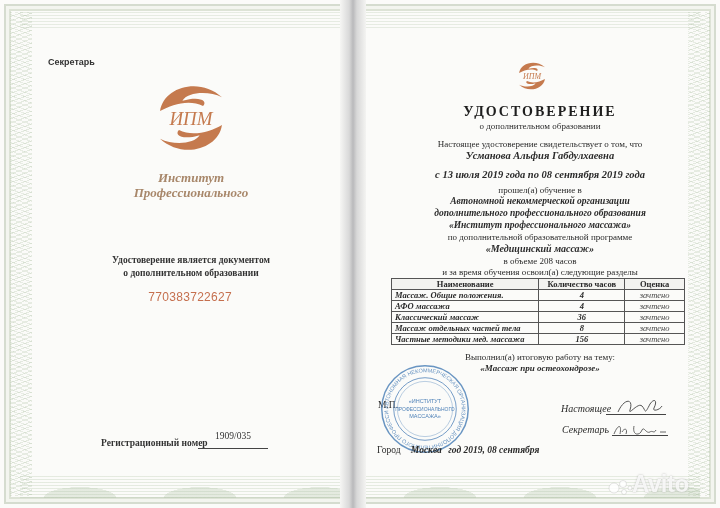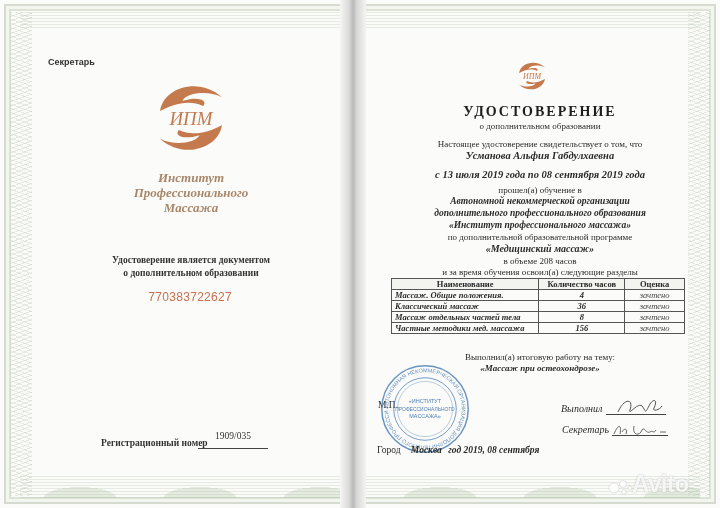--- a/index.html
+++ b/index.html
@@ -181,21 +181,20 @@
 
   <svg class="logo-big" viewBox="0 0 100 100">
     <path d="M14 42 C18 14, 60 2, 86 26 C70 18, 46 20, 40 30 C60 24, 70 30, 64 36 C48 28, 28 34, 14 42 Z" fill="#c57a4e"></path>
     <path d="M86 58 C82 86, 40 98, 14 74 C30 82, 54 80, 60 70 C40 76, 30 70, 36 64 C52 72, 72 66, 86 58 Z" fill="#c57a4e"></path>
     <text x="50" y="58" text-anchor="middle" font-family="Liberation Serif, serif" font-style="italic" font-size="22" fill="#c57a4e">ИПМ</text>
   </svg>
 
   <div class="inst-name">
     <div>Институт</div>
     <div>Профессионального</div>
-    <div>Массажа</div>
   </div>
 
   <div class="left-statement">
     <div>Удостоверение является документом</div>
     <div>о дополнительном образовании</div>
   </div>
 
   <div class="serial">770383722627</div>
 
   <div class="reg-label">Регистрационный номер</div>
@@ -237,20 +236,25 @@
         <th>Оценка</th>
       </tr>
     </thead>
     <tbody>
       <tr>
         <td>Массаж. Общие положения.</td>
         <td class="c">4</td>
         <td class="grade">зачтено</td>
       </tr>
       <tr>
+        <td>АФО массажа</td>
+        <td class="c">4</td>
+        <td class="grade">зачтено</td>
+      </tr>
+      <tr>
         <td>Классический массаж</td>
         <td class="c">36</td>
         <td class="grade">зачтено</td>
       </tr>
       <tr>
         <td>Массаж отдельных частей тела</td>
         <td class="c">8</td>
         <td class="grade">зачтено</td>
       </tr>
       <tr>
@@ -274,21 +278,21 @@
     <circle cx="50" cy="50" r="34" fill="none" stroke="#4f82b8" stroke-width="1" opacity=".85"></circle>
     <circle cx="50" cy="50" r="30" fill="none" stroke="#4f82b8" stroke-width="0.6" opacity=".7"></circle>
     <text font-family="Liberation Sans, sans-serif" font-size="6" fill="#4f82b8" opacity=".85">
       <textPath href="#ring">АВТОНОМНАЯ НЕКОММЕРЧЕСКАЯ ОРГАНИЗАЦИЯ ДОПОЛНИТЕЛЬНОГО ПРОФЕССИОНАЛЬНОГО ОБРАЗОВАНИЯ • МОСКВА • ОГРН</textPath>
     </text>
     <text x="50" y="44" text-anchor="middle" font-family="Liberation Sans, sans-serif" font-size="6" fill="#4f82b8">«ИНСТИТУТ</text>
     <text x="50" y="52" text-anchor="middle" font-family="Liberation Sans, sans-serif" font-size="5.4" fill="#4f82b8">ПРОФЕССИОНАЛЬНОГО</text>
     <text x="50" y="60" text-anchor="middle" font-family="Liberation Sans, sans-serif" font-size="6" fill="#4f82b8">МАССАЖА»</text>
   </svg>
 
-  <div class="director-label">Выполнил</div>
+  <div class="director-label">Настоящее</div>
   <div class="director-line"></div>
   <svg class="sig" style="left:614px;top:396px;width:50px;height:22px" viewBox="0 0 50 22">
     <path d="M4 16 C10 2, 20 2, 16 14 C14 20, 24 6, 28 10 C32 14, 30 20, 36 8 C40 2, 44 4, 40 12 C38 16, 46 14, 48 10" fill="none" stroke="#555" stroke-width="1"></path>
   </svg>
 
   <div class="secretary-label">Секретарь</div>
   <div class="secretary-line"></div>
   <svg class="sig" style="left:612px;top:422px;width:58px;height:16px" viewBox="0 0 58 16">
     <path d="M2 12 C6 2, 10 2, 8 12 M10 10 C12 6, 16 6, 14 12 M22 4 C20 14, 28 14, 30 8 C32 4, 34 12, 38 10 C40 8, 42 12, 44 8 M48 10 L54 10" fill="none" stroke="#555" stroke-width="0.9"></path>
   </svg>

